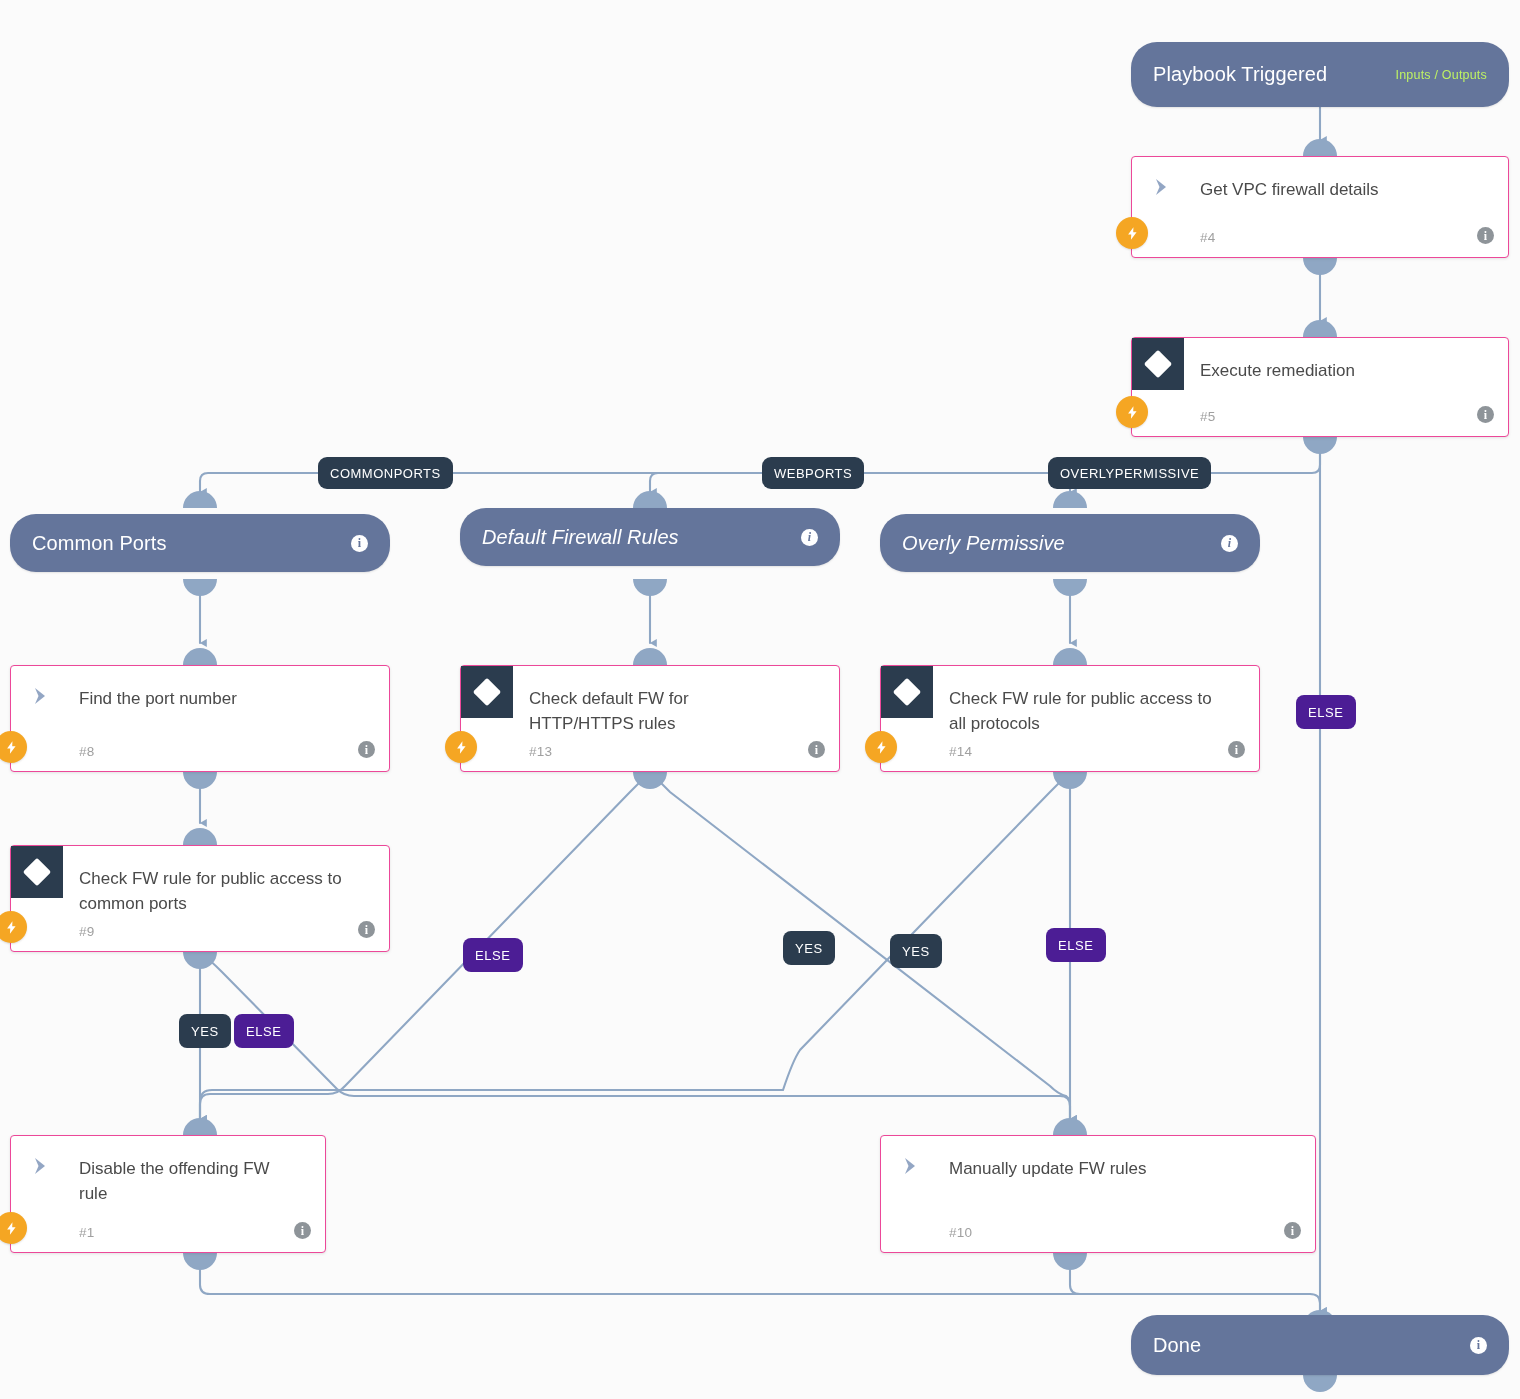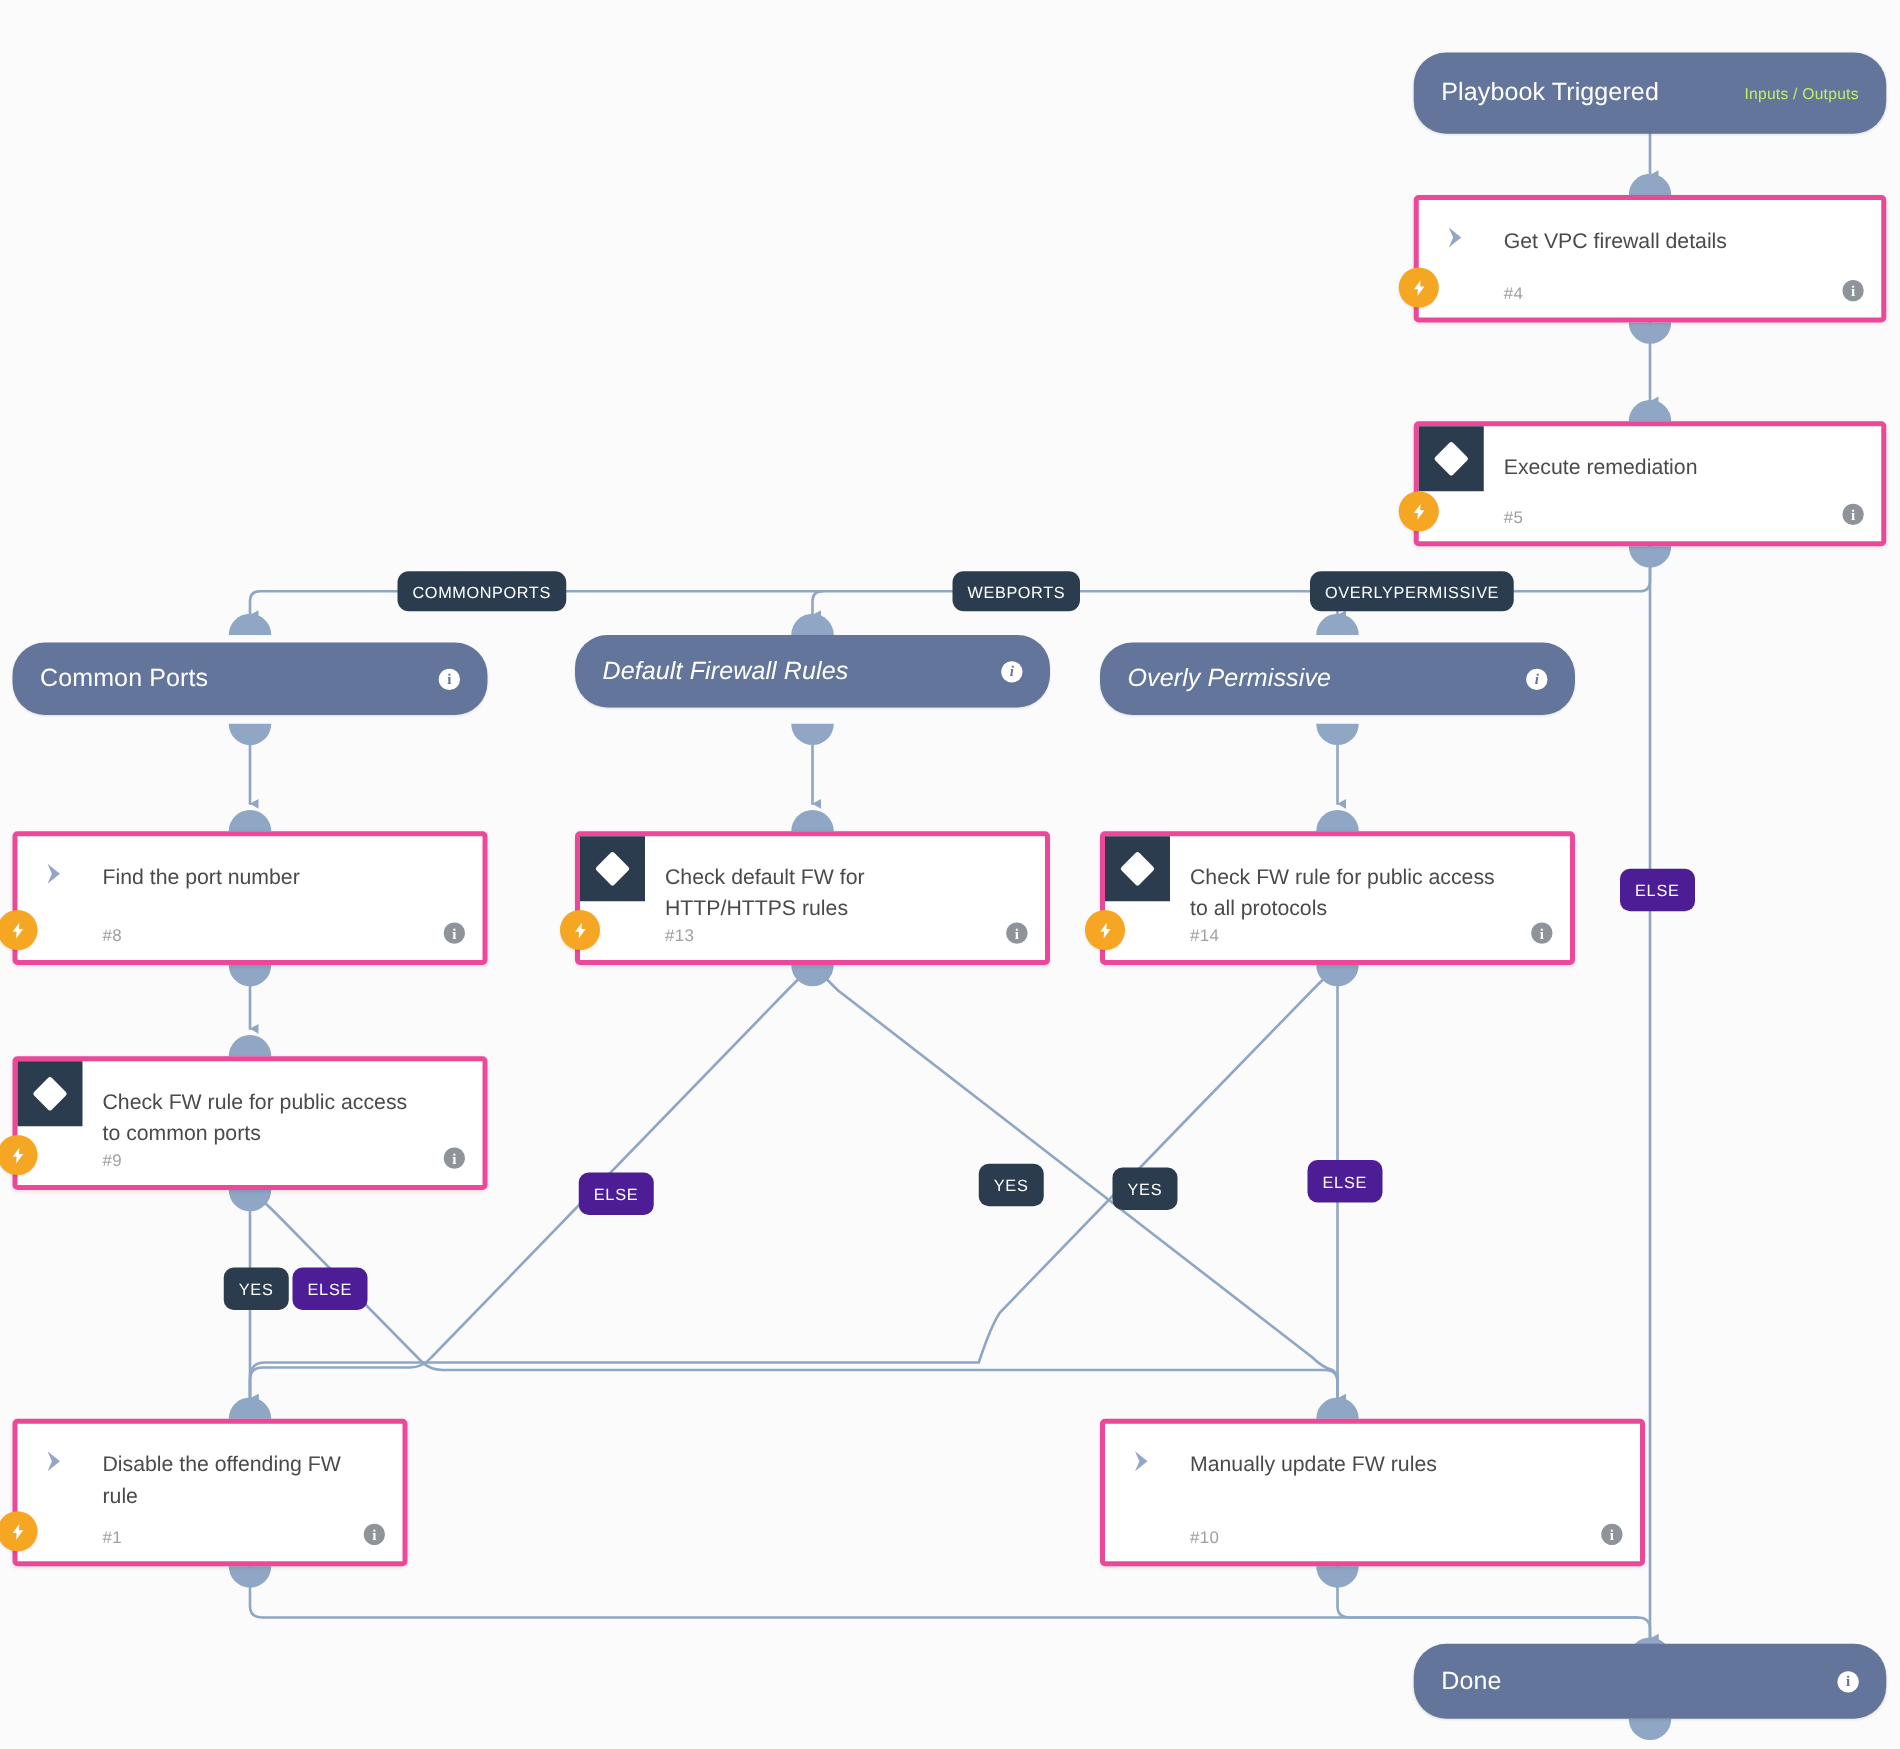--- a/index.html
+++ b/index.html
@@ -47,21 +47,21 @@
     font-size:12px;font-weight:bold;font-family:"Liberation Serif",serif;
     line-height:1;
   }
   .info-ico.on-blue{background:#ffffff;color:#64759b;}
   .info-ico.on-white{background:#8e9499;color:#ffffff;}
 
   
   .card{
     position:absolute;
     background:#ffffff;
-    border:4px solid #ec4899;
+    border:1px solid #ec4899;
     border-radius:4px;
     box-sizing:border-box;
     box-shadow:0 1px 3px rgba(0,0,0,.10);
   }
   .card-body{position:relative;height:100%;}
   .card-title{
     position:absolute;
     left:68px;right:42px;top:20px;
     font-size:17px;line-height:25px;
     color:#4a4a4a;

